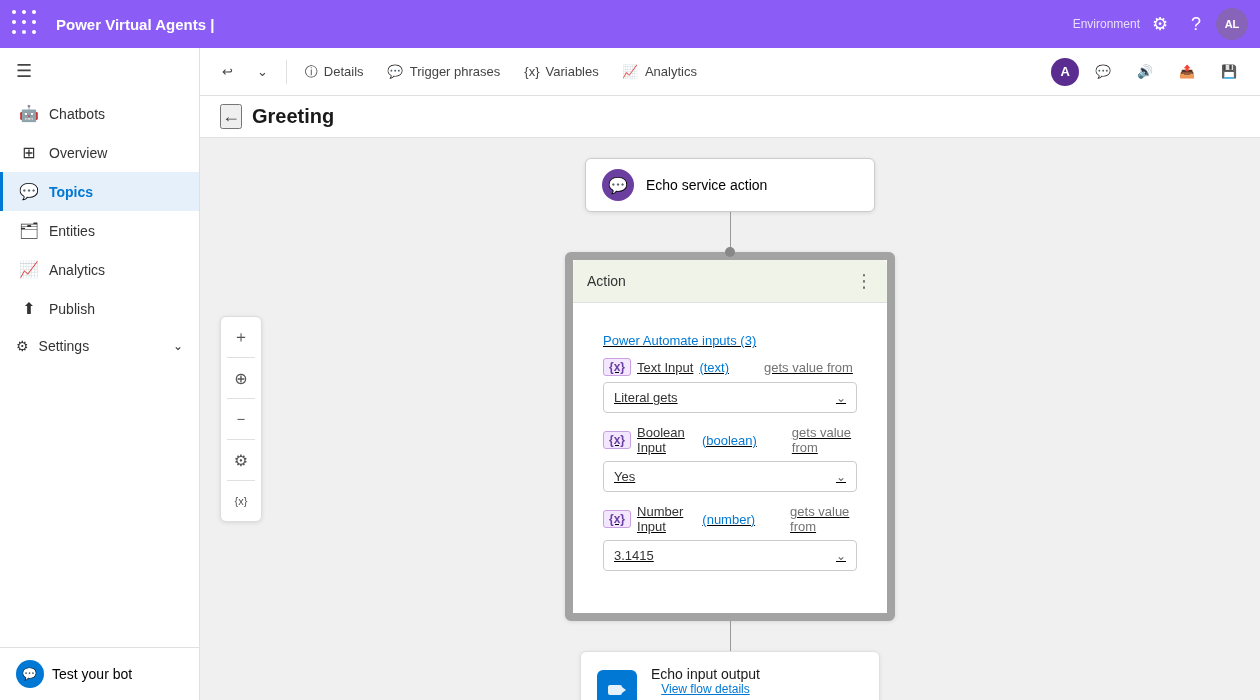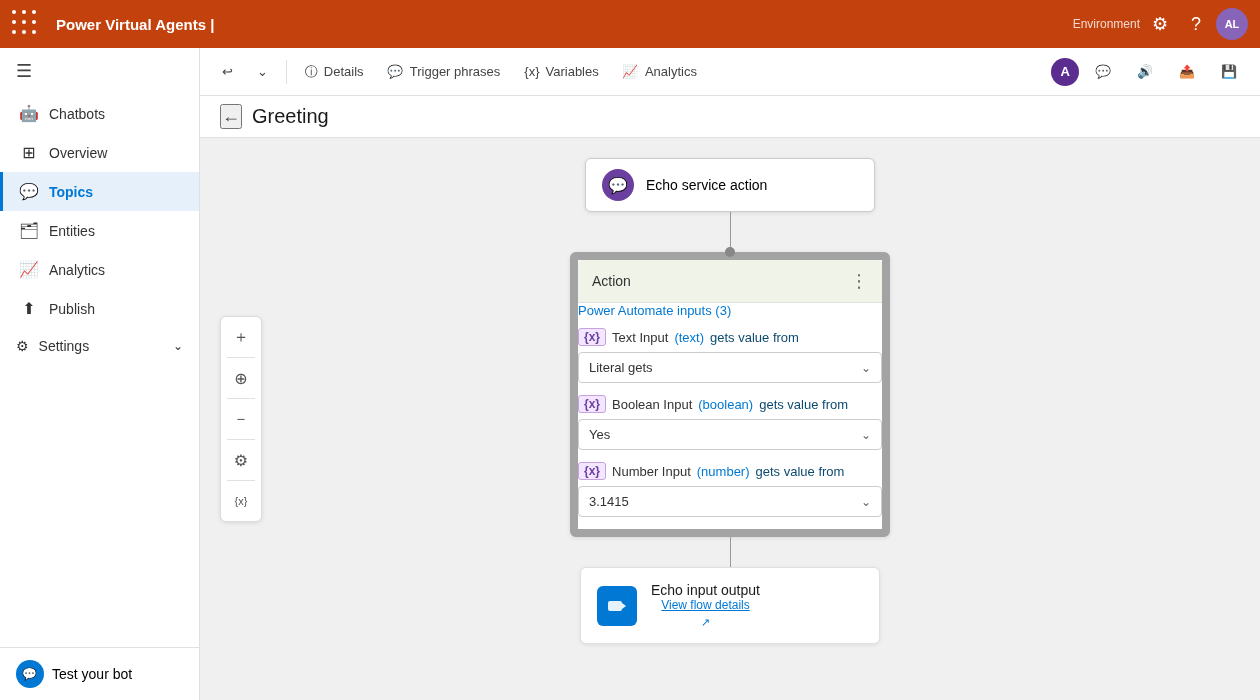--- a/index.html
+++ b/index.html
@@ -1,20 +1,20 @@
 <!DOCTYPE html>
 <html><head>
   <meta charset="utf-8">
   <style>
     * { box-sizing: border-box; margin: 0; padding: 0; }
     body { font-family: 'Segoe UI', sans-serif; font-size: 14px; background: #f5f5f5; display: flex; flex-direction: column; height: 700px; width: 1260px; overflow: hidden; }
 
     
     .top-nav {
-      background: #c2410c;
+      background: #8b5cf6;
       color: white;
       height: 48px;
       display: flex;
       align-items: center;
       padding: 0 12px;
       gap: 12px;
       flex-shrink: 0;
     }
     .top-nav-grid { display: grid; grid-template-columns: repeat(3,8px); grid-template-rows: repeat(3,8px); gap: 2px; cursor: pointer; }
     .top-nav-grid span { width: 4px; height: 4px; background: white; border-radius: 50%; display: block; }
@@ -72,21 +72,21 @@
 
     
     .page-header {
       background: #fff;
       padding: 8px 20px 8px 20px;
       display: flex; align-items: center; gap: 10px;
       border-bottom: 1px solid #e0e0e0;
       flex-shrink: 0;
     }
     .page-header-back { font-size: 18px; cursor: pointer; color: #444; }
-    .page-header-title { font-size: 20px; font-weight: 400; color: #1a1a1a; }
+    .page-header-title { font-size: 20px; font-weight: 700; color: #1a1a1a; }
 
     
     .canvas-area { flex: 1; overflow: auto; position: relative; background: #f0f0f0; }
     .canvas-inner { min-height: 700px; display: flex; flex-direction: column; align-items: center; padding: 20px; }
     .echo-icon { width: 32px; height: 32px; border-radius: 50%; background: #6b3fa0; color: white; display: flex; align-items: center; justify-content: center; font-size: 16px; }
 
     .connector-line {
       width: 1px;
       height: 40px;
       background: #999;
@@ -108,29 +108,29 @@
     }
     .action-card-header {
       background: #f0f4e8;
       padding: 10px 14px;
       display: flex; align-items: center; justify-content: space-between;
       border-bottom: 1px solid #e0e0e0;
       border-radius: 4px 4px 0 0;
       font-size: 14px; font-weight: 500; color: #333;
     }
     .action-menu-btn { cursor: pointer; color: #666; font-size: 18px; background: none; border: none; }
-    .action-card-body { padding: 0; }
+    .action-card-body { padding: 30px; text-decoration: underline; }
     .pa-inputs-label { font-size: 13px; color: #555; margin-bottom: 10px; }
     .pa-inputs-label span { color: #0078d4; font-weight: 500; }
 
     .input-row { margin-bottom: 12px; }
     .input-row-label { display: flex; align-items: center; gap: 6px; font-size: 13px; color: #333; margin-bottom: 6px; }
     .var-badge { background: #f3e6ff; color: #6b3fa0; border: 1px solid #c9a0e0; border-radius: 3px; padding: 1px 5px; font-size: 12px; font-weight: 600; }
     .input-type { color: #0078d4; }
-    .gets-value { color: #0c4a6e; }
+    .gets-value { color: #737373; margin-left: 29px; }
 
     .dropdown-select {
       width: 100%;
       border: 1px solid #ccc;
       border-radius: 4px;
       padding: 7px 10px;
       font-size: 13px;
       color: #333;
       background: white;
       display: flex; align-items: center; justify-content: space-between;

